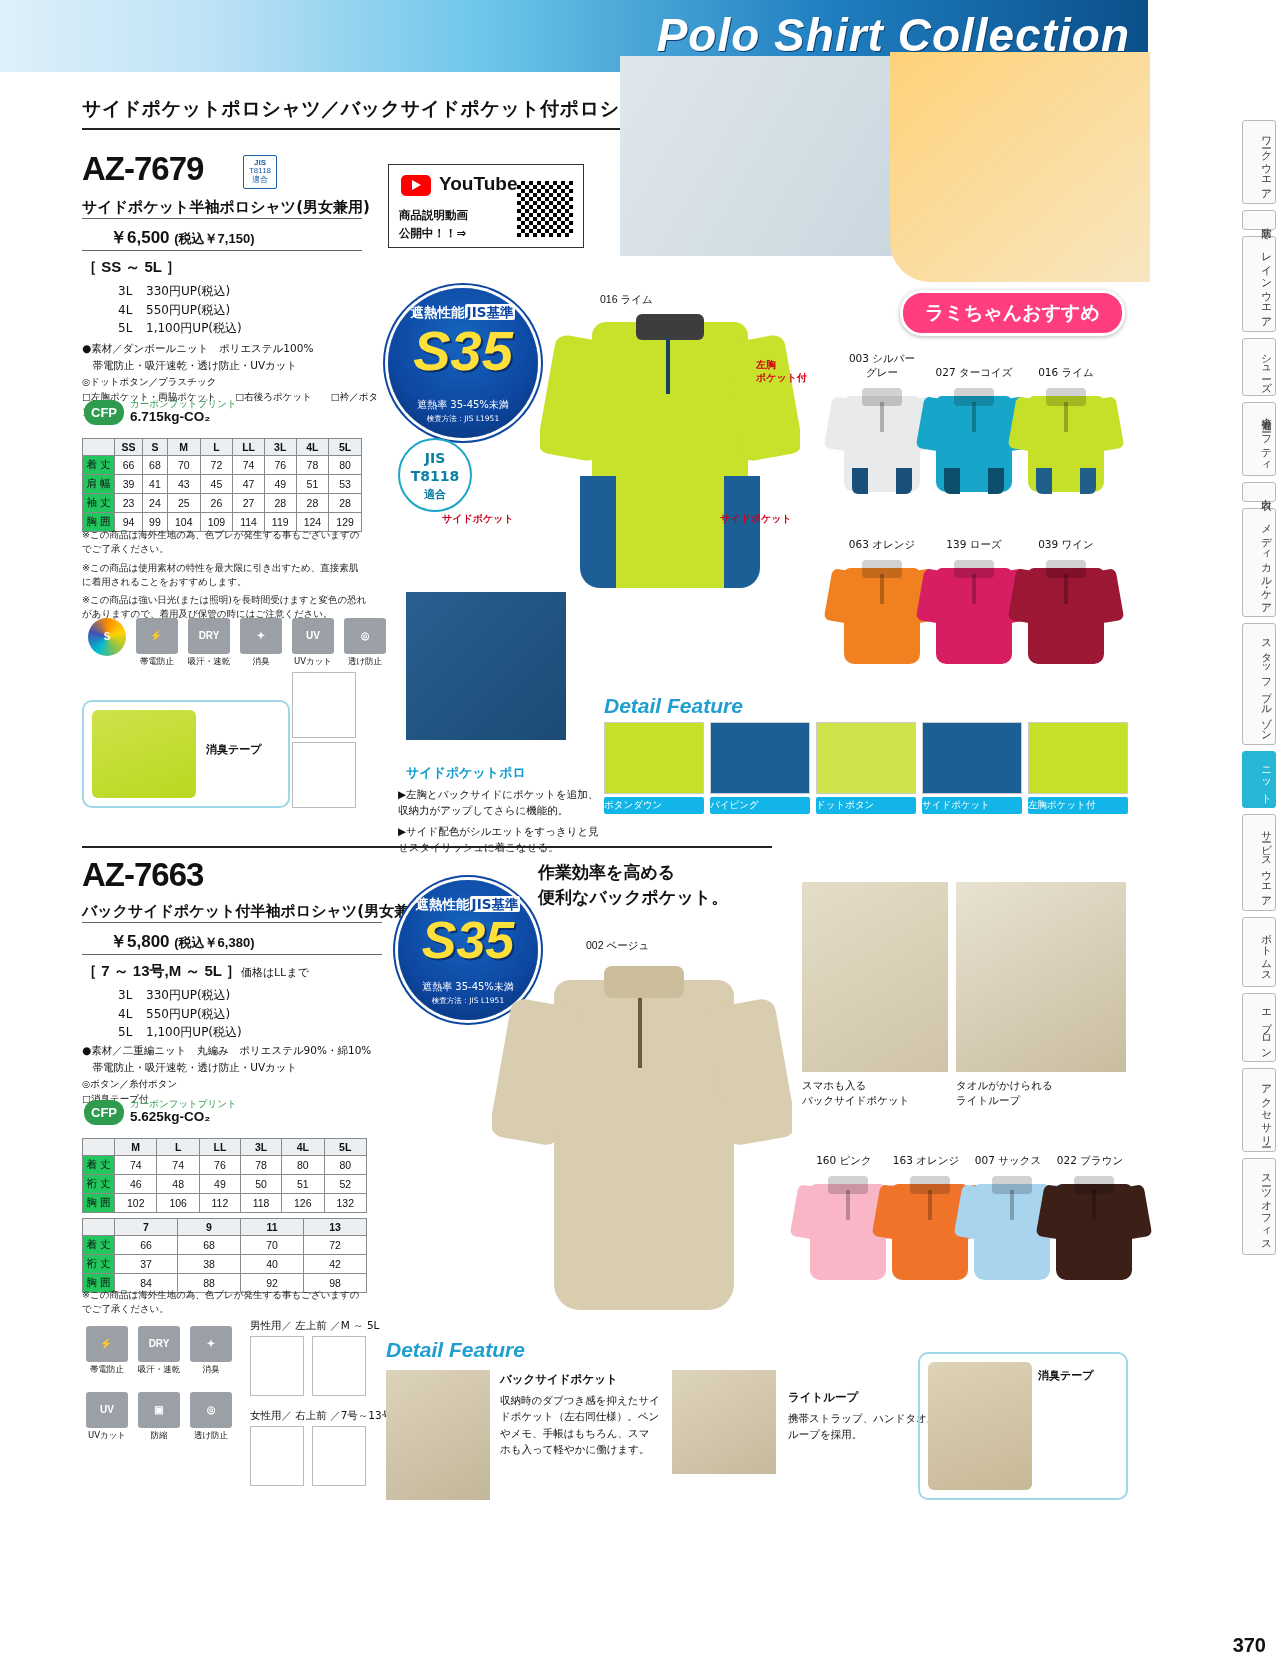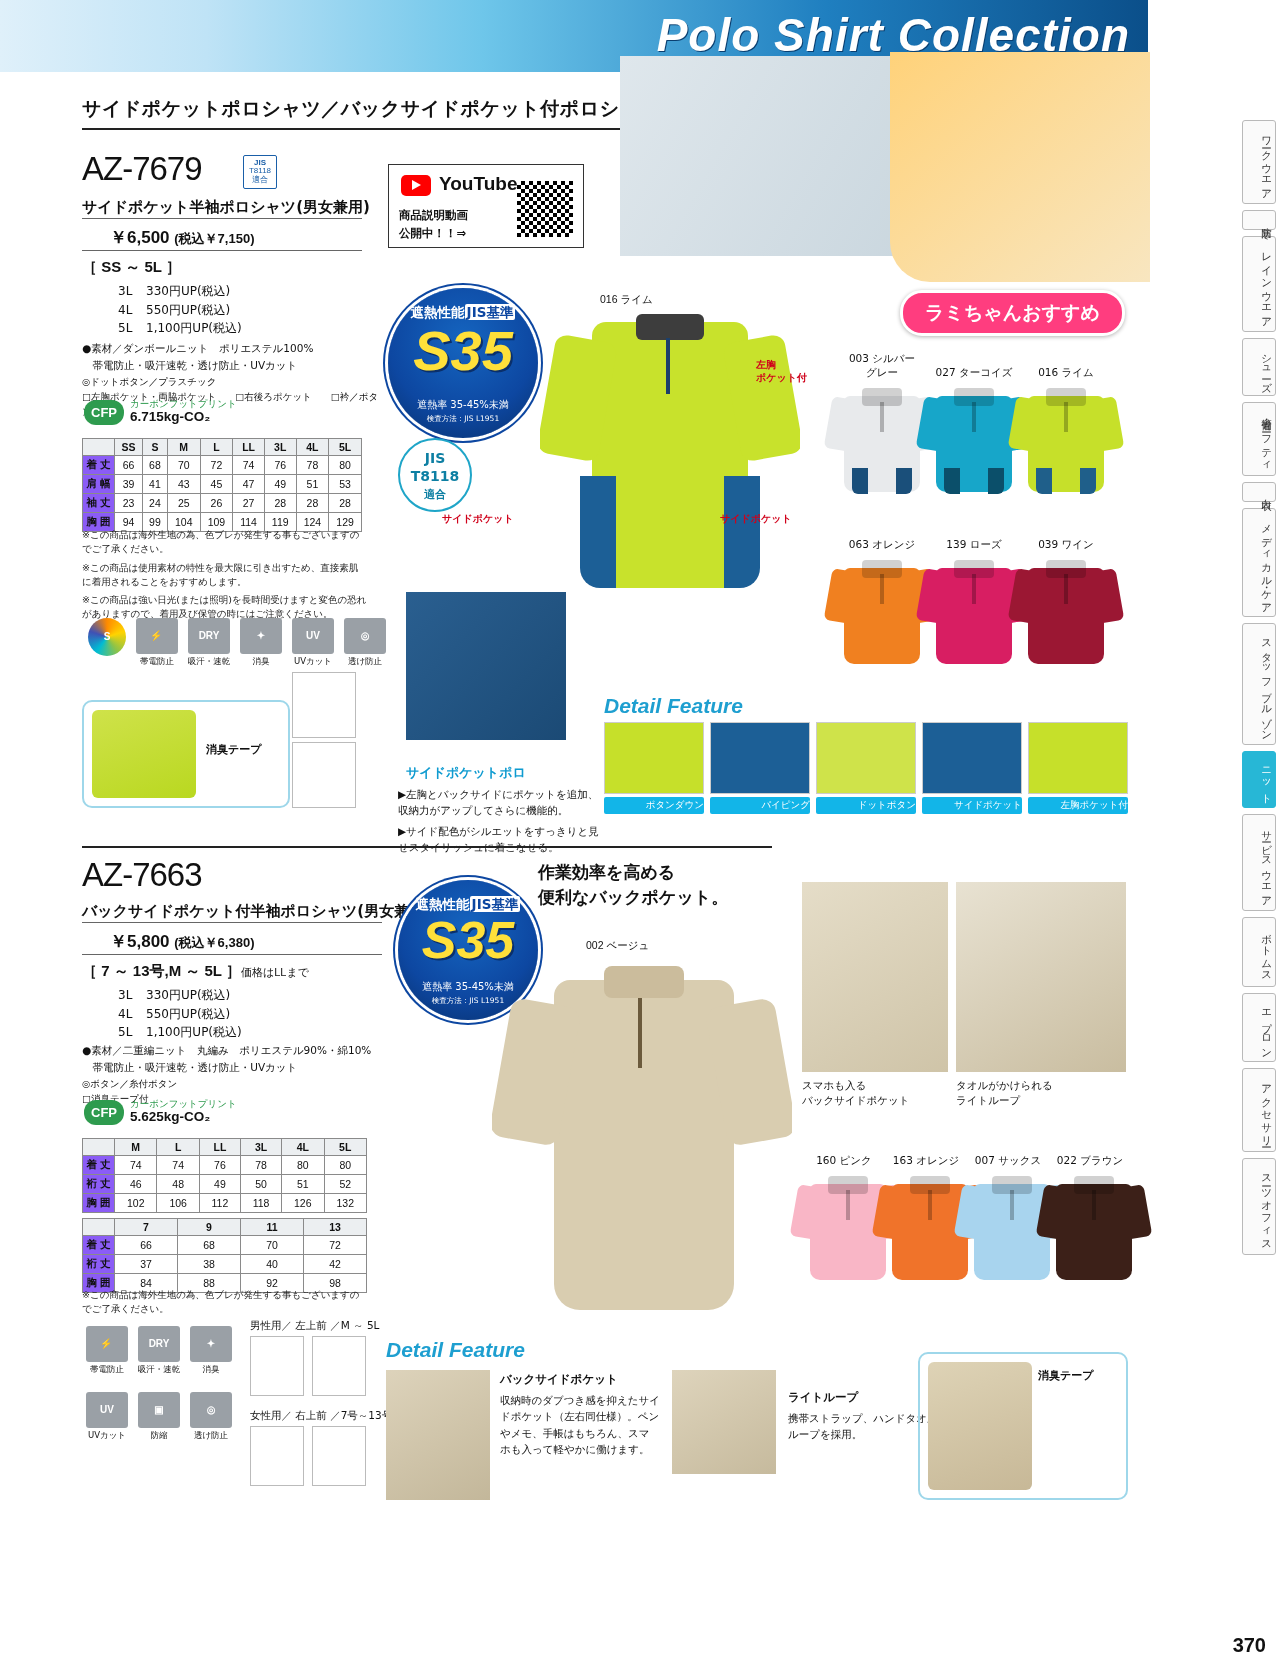--- a/index.html
+++ b/index.html
@@ -33,21 +33,21 @@
     letter-spacing:1px;
   }
   .sidetab.active { background:#27b7d6; color:#fff; border-color:#27b7d6; }
 
   .rule { position:absolute; background:#222; }
 
   
   .jp { font-family:"DejaVu Sans", sans-serif; }
 
   .sec-title { position:absolute; font-size:19px; font-weight:bold; letter-spacing:0.5px; }
-  .code { position:absolute; font-size:33px; font-weight:normal; letter-spacing:-1px; }
+  .code { position:absolute; font-size:33px; font-weight:bold; letter-spacing:-1px; }
   .subname { position:absolute; font-size:15px; font-weight:bold; }
   .price { position:absolute; font-size:17px; font-weight:bold; }
   .sizes { position:absolute; font-size:15px; font-weight:bold; }
   .upcharge { position:absolute; font-size:12px; line-height:1.55;margin-left:34px; }
   .spec { position:absolute; font-size:10.5px; line-height:1.6; }
   .note { position:absolute; font-size:9.5px; line-height:1.5; color:#222; }
 
   
   .jismark {
     position:absolute; width:34px; height:34px; border:1px solid #1a5fa8;
@@ -100,21 +100,21 @@
   .cfp .lab { position:absolute; left:46px; top:0; font-size:9.5px; color:#2e9b4e; }
   .cfp .val { position:absolute; left:46px; top:11px; font-size:13.5px; font-weight:bold; color:#111; }
 
   
   table.size { position:absolute; border-collapse:collapse; font-size:10.5px;padding-left:28px; }
   table.size td, table.size th {
     border:1px solid #8a8a8a; padding:2px 3px; text-align:center; font-weight:normal;
     background:#fff;
   }
   table.size th { background:#eceff1; font-weight:bold; }
-  table.size td.rh { background:#8b5cf6; font-weight:bold; width:32px; }
+  table.size td.rh { background:#22c55e; font-weight:normal; width:32px; }
 
   
   .feat { position:absolute; width:46px; text-align:center; font-size:8.5px; line-height:1.2; }
   .feat .ic {
     width:42px; height:36px; margin:0 auto 2px; border-radius:3px;
     background:#9aa0a6; color:#fff; font-size:10px; font-weight:bold;
     display:flex; align-items:center; justify-content:center; position:relative;
   }
   .feat .ic.s { background:conic-gradient(#ff8a00,#ffd400,#8bc34a,#00bcd4,#3f51b5,#ff8a00);
      border-radius:50%; width:38px; height:38px; color:#fff; }
@@ -139,21 +139,21 @@
   .shirt .placket {
     position:absolute; left:52px; top:20px; width:4px; height:30px; background:rgba(0,0,0,.25);
   }
 
   
   .dfx-title { position:absolute; font-size:21px; font-weight:bold; font-style:italic; color:#1e9fd0; }
   .dfx { position:absolute; width:100px; }
   .dfx .ph { width:100px; height:72px; border:1px solid #ccc; }
   .dfx .cap {
     margin-top:3px; background:#12b5e8; color:#fff; font-size:9.5px;
-    text-align:right; padding:2px 0; border-radius:2px;
+    text-align:left; padding:2px 0; border-radius:2px;
   }
 
   .photo { position:absolute; background:#e9eef2; border:0; overflow:hidden; }
 
   .bullets { position:absolute; font-size:10.5px; line-height:1.55; }
 
   .roundbox { position:absolute; border:2px solid #9ed7ea; border-radius:10px; }
 
   .lamichan {
     position:absolute; background:#ff3d7f; color:#fff; border-radius:22px;

